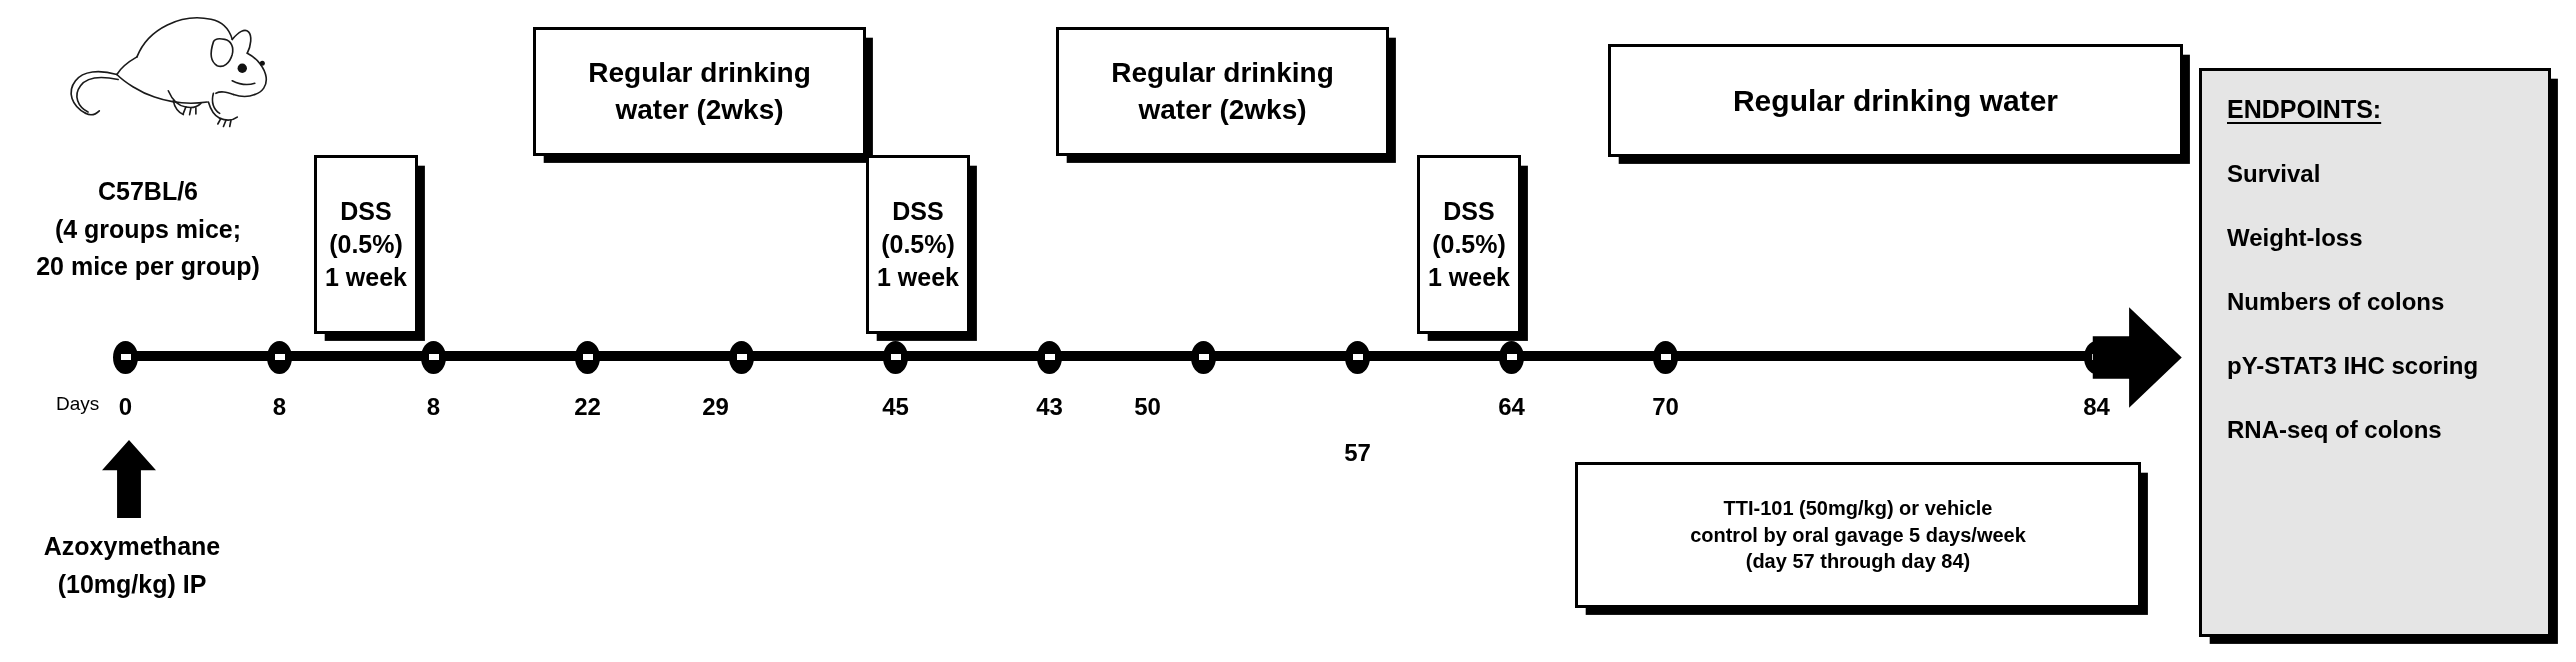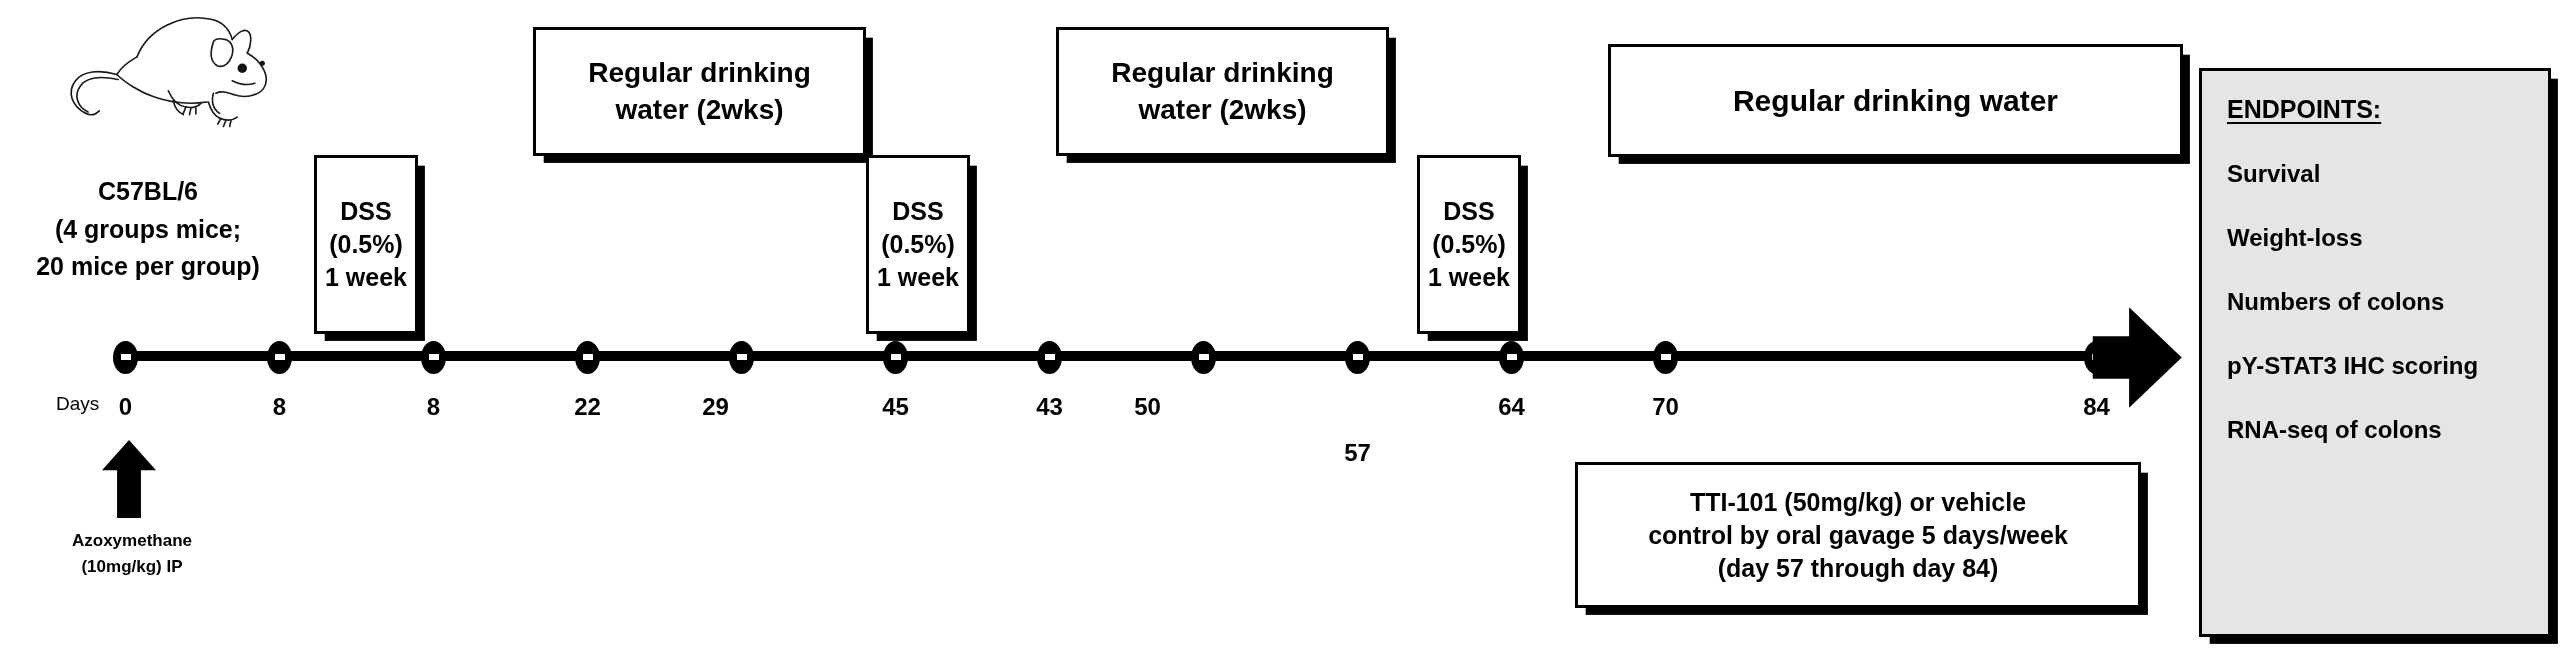--- a/index.html
+++ b/index.html
@@ -123,21 +123,21 @@
     width: 54px;
     height: 78px;
   }
   #aom-caption {
     position: absolute;
     left: 0px;
     top: 528px;
     width: 264px;
     text-align: center;
     font-weight: bold;
-    font-size: 17px;
+    font-size: 25px;
     line-height: 1.5;
   }
   #aom-caption .ln { display: block; white-space: nowrap; }
 
   
   #endpoints-box {
     position: absolute;
     left: 2199px;
     top: 68px;
     width: 352px;
@@ -246,21 +246,21 @@
           <span class="boxline">DSS</span>
           <span class="boxline">(0.5%)</span>
           <span class="boxline">1 week</span>
         </div>
       </div>
       <div class="pbox" style="left: 1608px; top: 44px; width: 575px; height: 113px; font-size: 30px;">
         <div>
           <span class="boxline">Regular drinking water</span>
         </div>
       </div>
-      <div class="pbox" style="left: 1575px; top: 462px; width: 566px; height: 146px; font-size: 25px;">
+      <div class="pbox" style="left: 1575px; top: 462px; width: 566px; height: 146px; font-size: 20px;">
         <div>
           <span class="boxline">TTI-101 (50mg/kg) or vehicle</span>
           <span class="boxline">control by oral gavage 5 days/week</span>
           <span class="boxline">(day 57 through day 84)</span>
         </div>
       </div>
     </div>
 
   <div id="timeline-axis"></div>
   <div id="nodes-layer">

